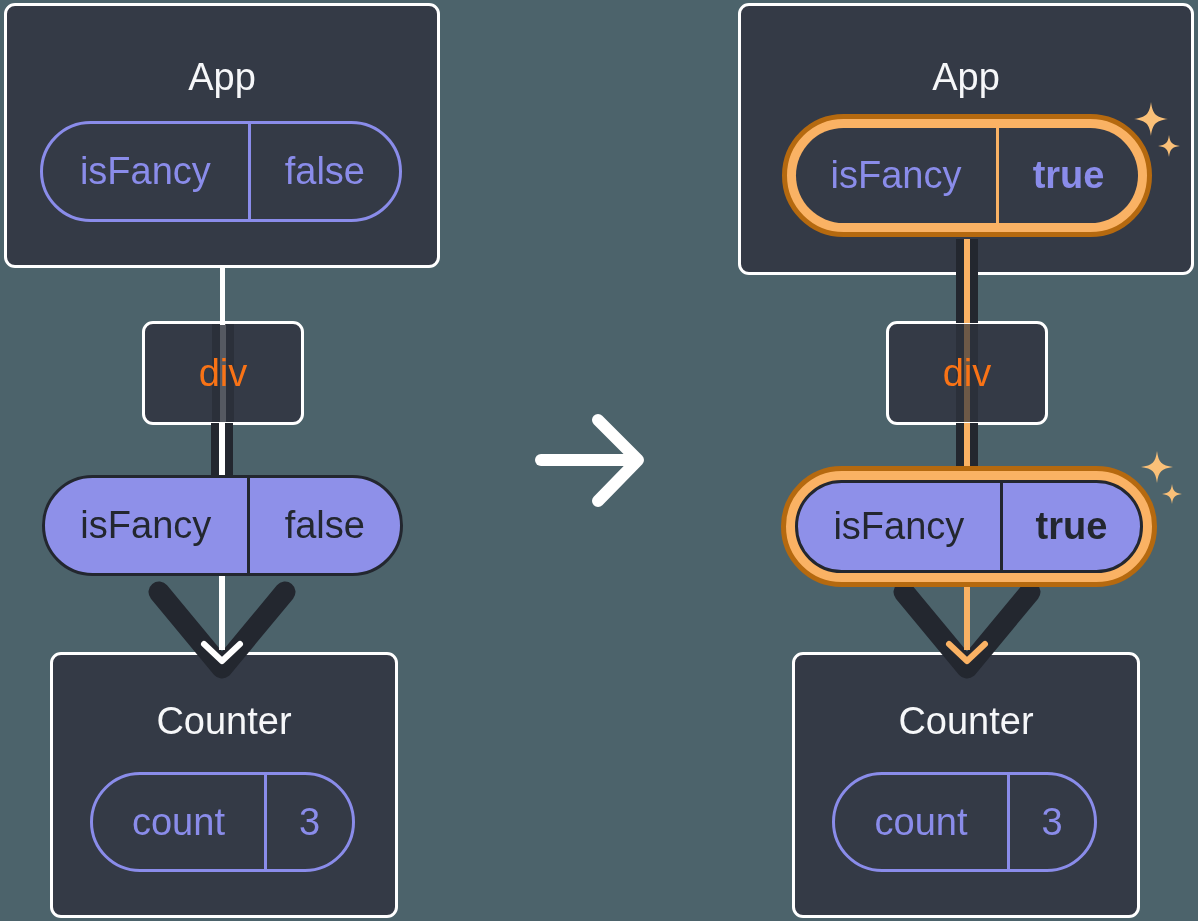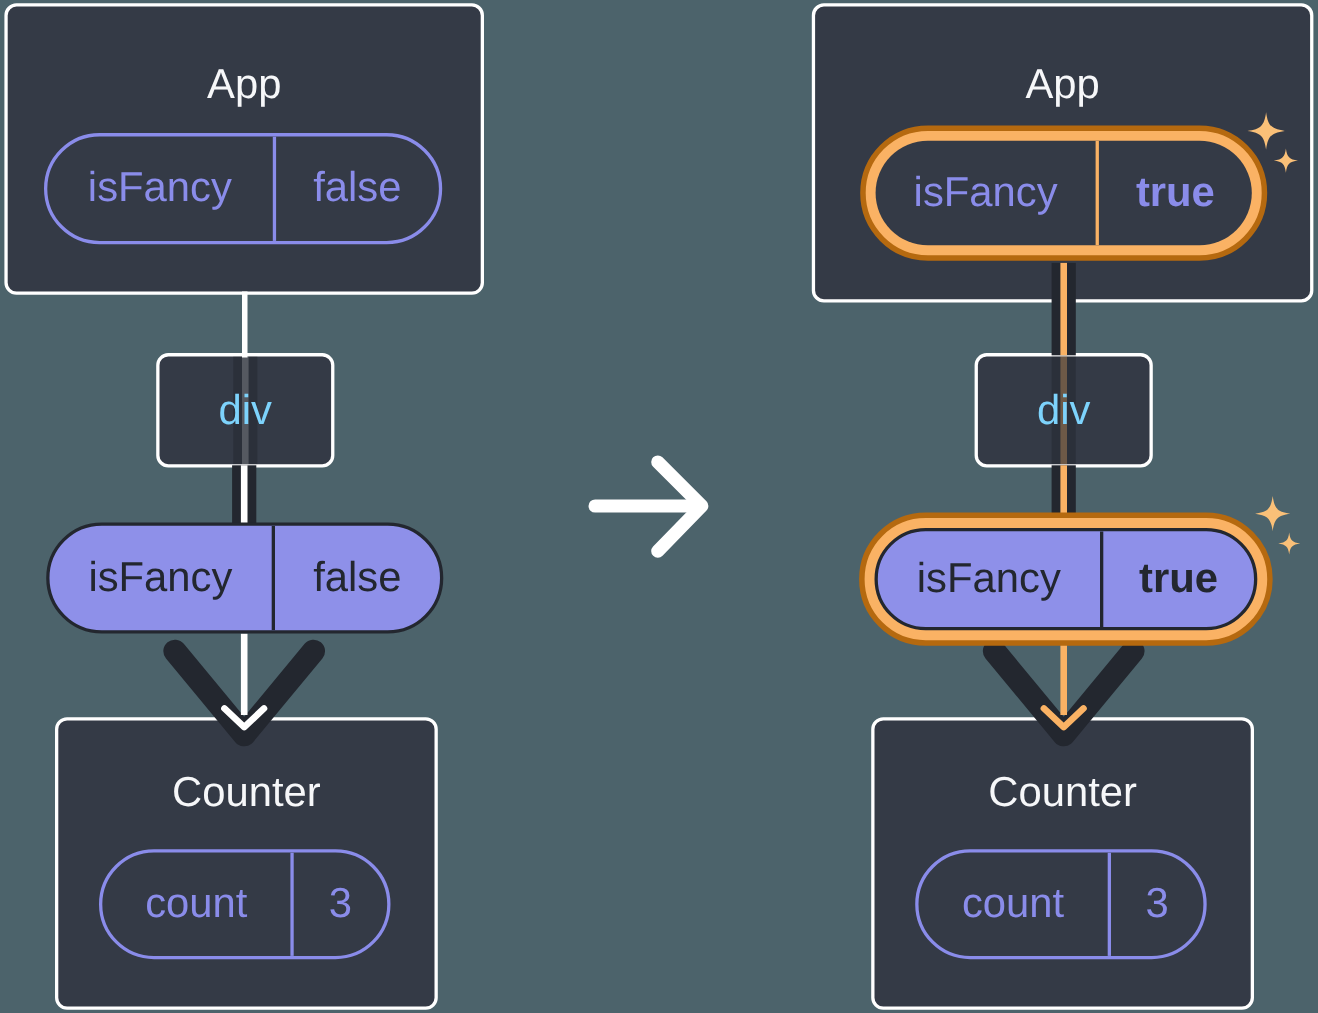--- a/index.html
+++ b/index.html
@@ -13,21 +13,21 @@
     position:absolute; box-sizing:border-box;
     background:#343A46; border:3px solid #FFFFFF; border-radius:11px;
     z-index:1;
   }
   .box-title {
     position:absolute; left:0; right:0; text-align:center;
     color:#F6F7F9; font-size:38px; font-weight:500; line-height:44px;
   }
   .div-label {
     position:absolute; inset:0; display:flex; align-items:center; justify-content:center;
-    color:#7dd3fc; font-size:38px; font-weight:500; z-index:2;
+    color:#f97316; font-size:38px; font-weight:500; z-index:2;
   }
   
   .stripe { position:absolute; top:0; bottom:0; left:50%; transform:translateX(-50%);
             width:22px; background:rgba(0,0,0,0.16); }
   .stripe-core { position:absolute; left:8px; top:0; bottom:0; width:6px; }
   .stripe-core.white  { background:rgba(255,255,255,0.20); }
   .stripe-core.orange { background:rgba(250,178,100,0.32); }
   
   .thread { position:absolute; width:22px; background:#23272F; z-index:2; }
   .thread-core { position:absolute; left:8px; top:0; bottom:0; width:6px; }

